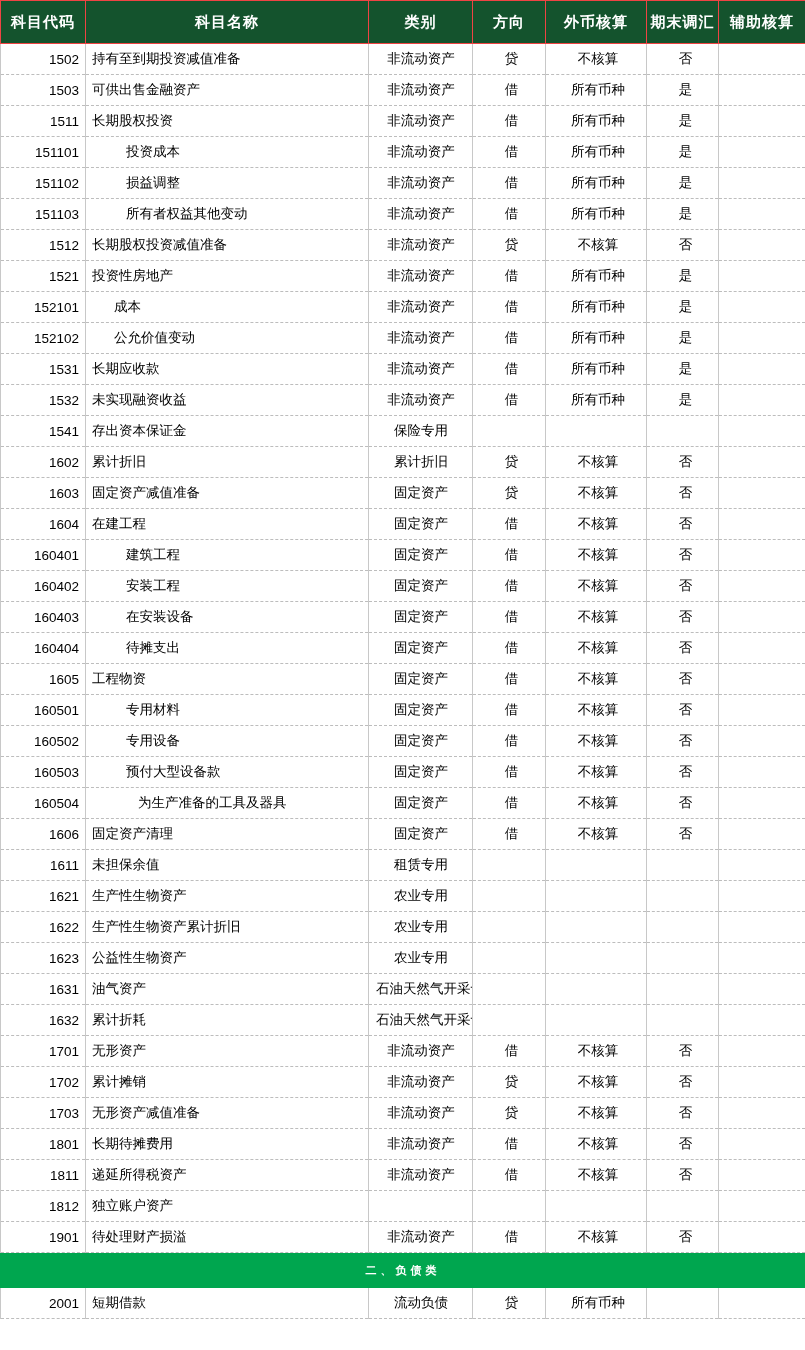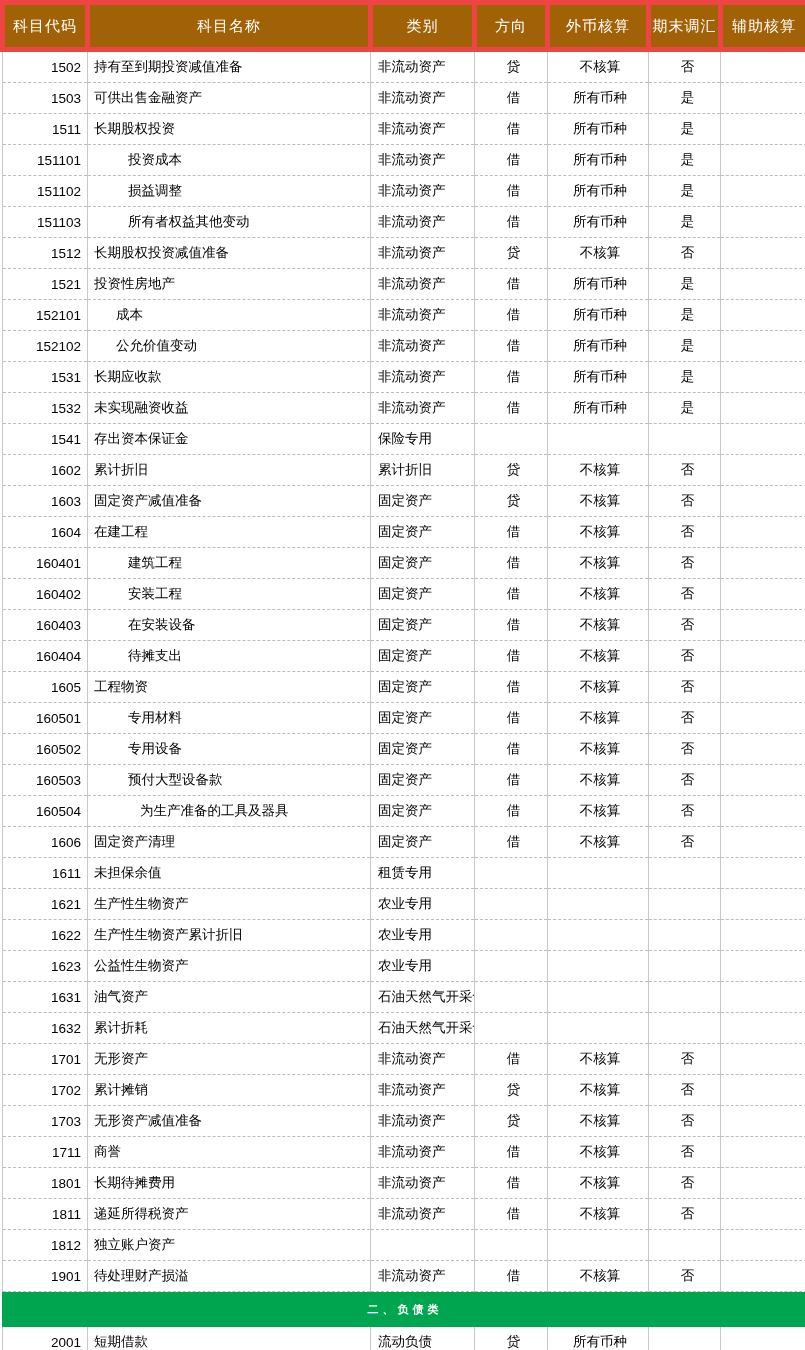--- a/index.html
+++ b/index.html
@@ -23,28 +23,28 @@
   }
   table.acct col.c0 { width: 85px; }
   table.acct col.c1 { width: 283px; }
   table.acct col.c2 { width: 104px; }
   table.acct col.c3 { width: 73px; }
   table.acct col.c4 { width: 101px; }
   table.acct col.c5 { width: 72px; }
   table.acct col.c6 { width: 87px; }
 
   thead th {
-    background: #a16207;
+    background: #14532d;
     color: #ffffff;
     font-size: 15px;
-    font-weight: normal;
+    font-weight: bold;
     height: 40px;
     text-align: center;
     vertical-align: middle;
-    border: 5px solid #ef4444;
+    border: 1px solid #ef4444;
     letter-spacing: 1px;
   }
   tbody td {
     height: 30px;
     font-size: 13.5px;
     border-left: 1px solid #c8c8c8;
     border-right: 1px solid #c8c8c8;
     border-bottom: 1px dashed #bdbdbd;
     padding: 0 6px;
     vertical-align: middle;
@@ -52,21 +52,21 @@
     overflow: hidden;
   }
   tbody tr td.code {
     text-align: right;
     padding-left: 7px;
   }
   tbody tr td.name {
     text-align: left;
   }
   tbody tr td.cat {
-    text-align: left;
+    text-align: center;
     padding-left: 7px;
     margin-top: 14px;
   }
   tbody tr td.dir,
   tbody tr td.fx,
   tbody tr td.adj,
   tbody tr td.aux {
     text-align: center;
   }
   tbody td.dir { text-align: left; padding-left: 11px; }
@@ -425,29 +425,20 @@
         <tr>
           <td class="code">1703</td>
           <td class="name">无形资产减值准备</td>
           <td class="cat">非流动资产</td>
           <td class="dir">贷</td>
           <td class="fx">不核算</td>
           <td class="adj">否</td>
           <td class="aux"></td>
         </tr>
         <tr>
-          <td class="code">1711</td>
-          <td class="name">商誉</td>
-          <td class="cat">非流动资产</td>
-          <td class="dir">借</td>
-          <td class="fx">不核算</td>
-          <td class="adj">否</td>
-          <td class="aux"></td>
-        </tr>
-        <tr>
           <td class="code">1801</td>
           <td class="name">长期待摊费用</td>
           <td class="cat">非流动资产</td>
           <td class="dir">借</td>
           <td class="fx">不核算</td>
           <td class="adj">否</td>
           <td class="aux"></td>
         </tr>
         <tr>
           <td class="code">1811</td>

